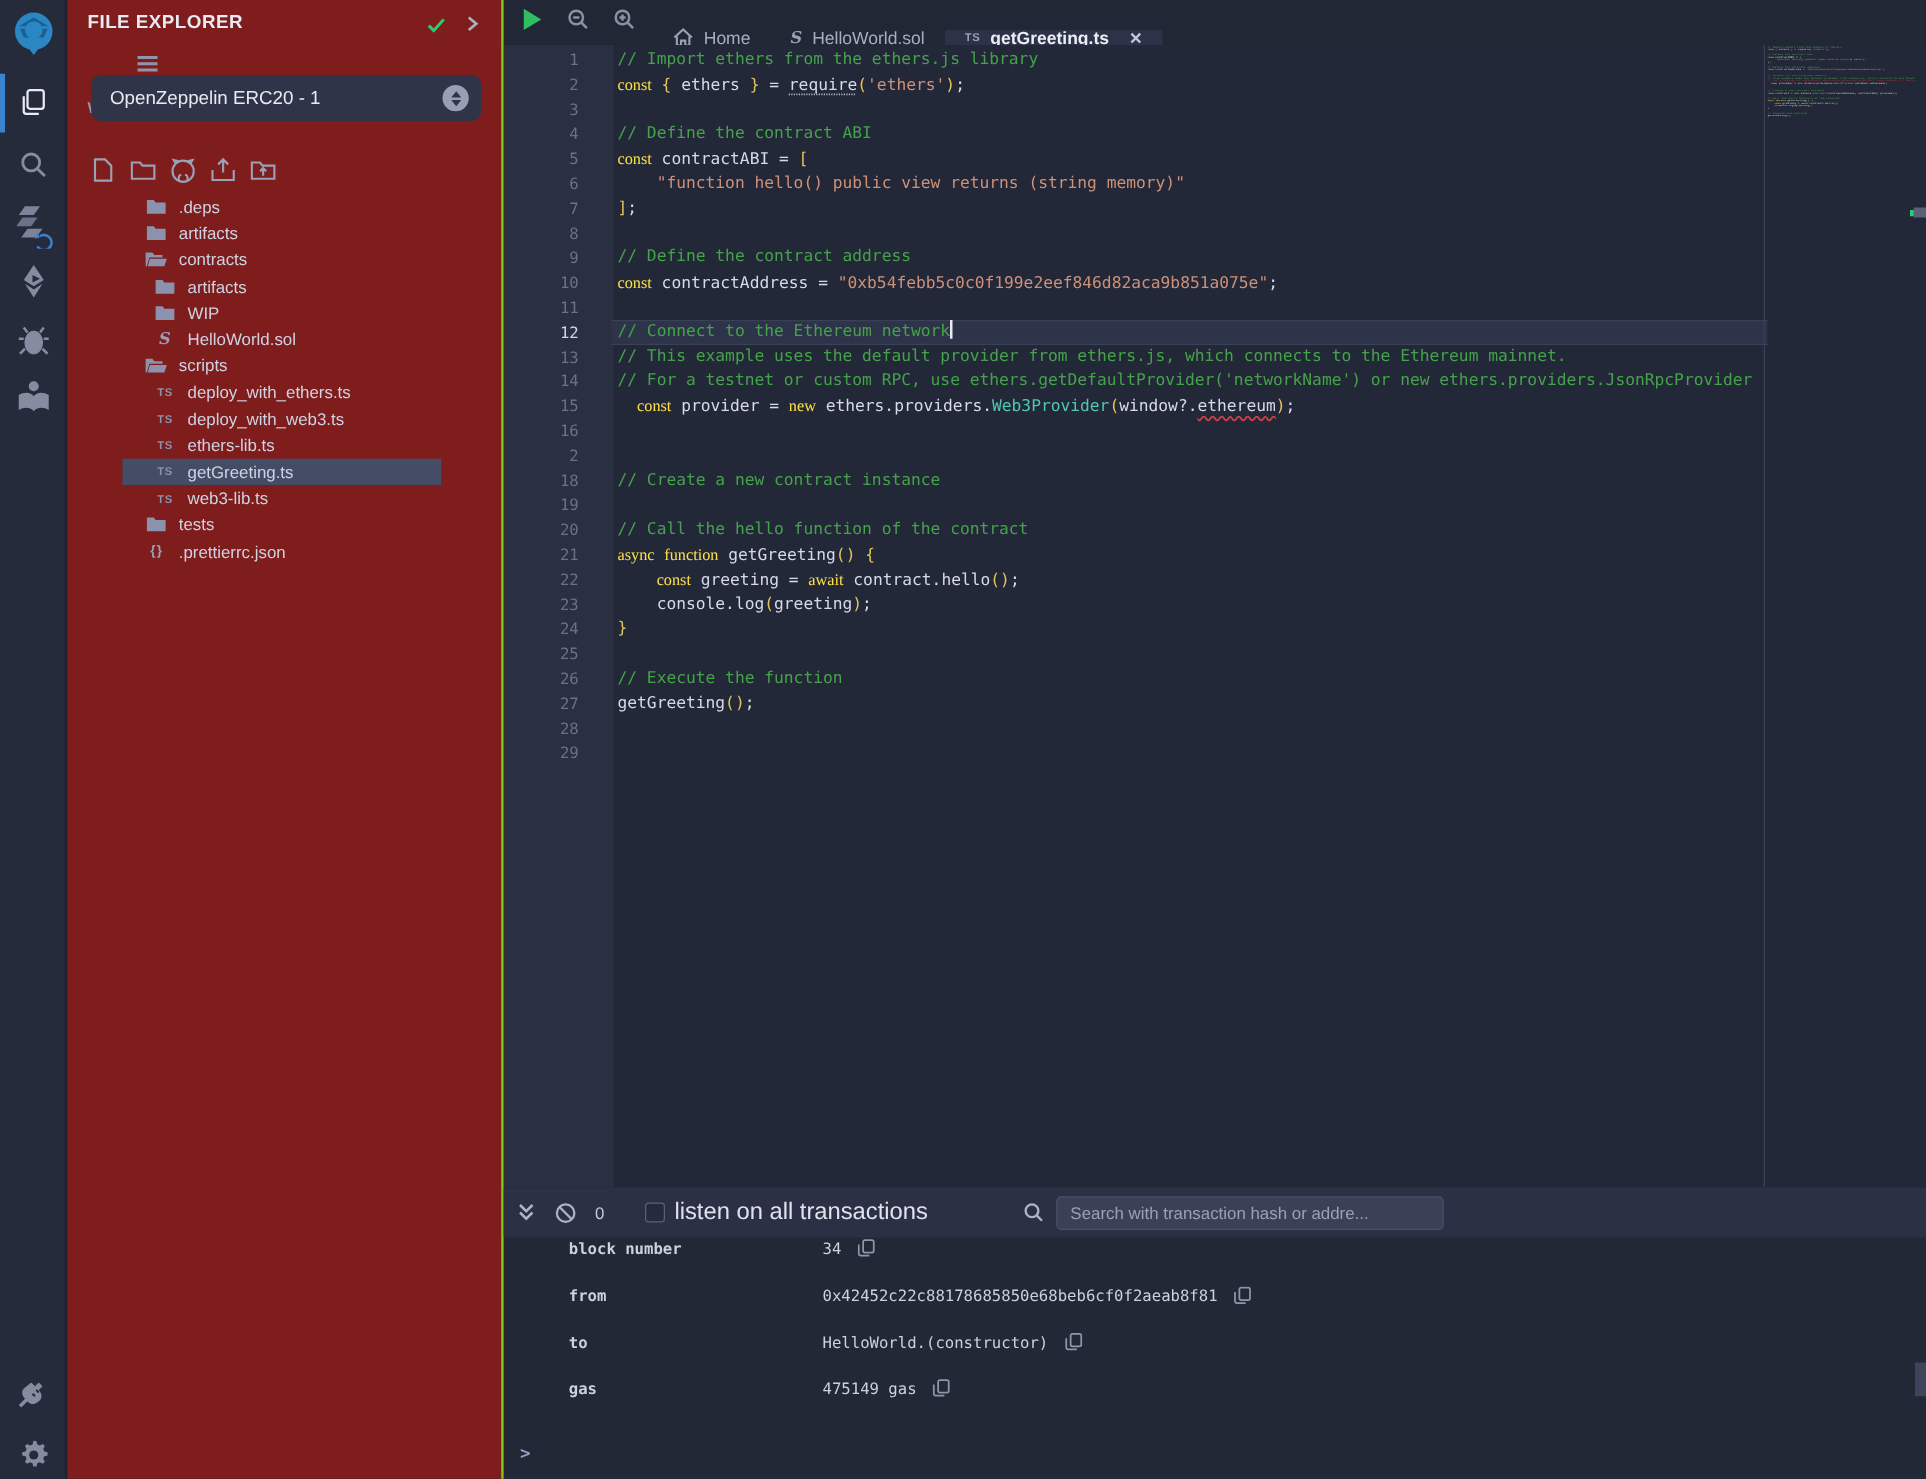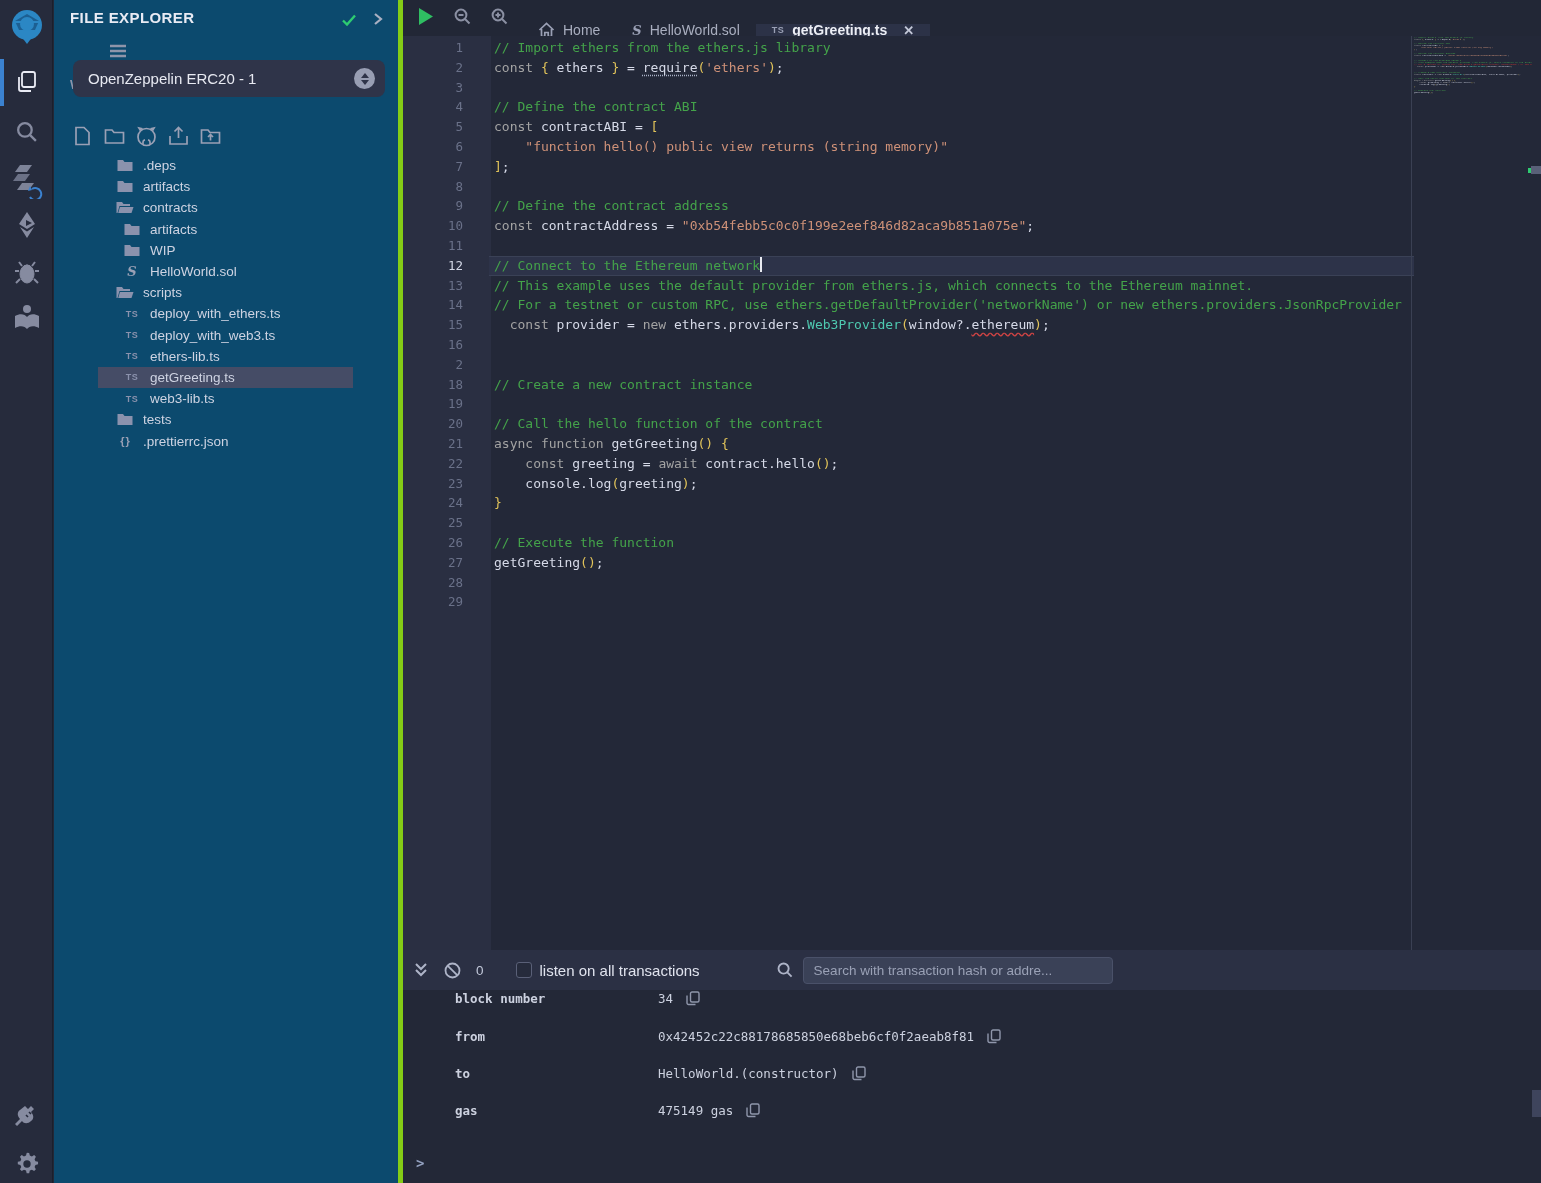--- a/index.html
+++ b/index.html
@@ -10,21 +10,21 @@
   #activity-bar { position:absolute; left:0; top:0; width:53px; height:1183px;
                   background:#262b3c; border-right:1px solid #1b1f2c; z-index:5; }
   .act-item { position:absolute; left:0; width:53px; display:flex; align-items:center; justify-content:center;
               color:#868ba0; }
   .act-item svg { display:block; }
   .act-item.active { color:#e9ebf4; }
   #act-indicator { position:absolute; left:0; top:59px; width:4px; height:47px; background:#3b82d0; }
 
   
   #file-panel { position:absolute; left:54px; top:0; width:349px; height:1183px;
-                background:#0c4a6e; border-right:5px solid #84cc16; }
+                background:#7f1d1d; border-right:2px solid #84cc16; }
   #fp-header { position:absolute; left:16px; top:9px; font-size:15px; font-weight:700;
                letter-spacing:.4px; color:#e9ebf4; }
   #fp-check { position:absolute; left:286px; top:11px; color:#2ecc71; }
   #fp-chevron { position:absolute; left:316px; top:10px; color:#aab0c2; }
   #ws-row { position:absolute; left:16px; top:44px; display:flex; align-items:center; gap:16px; color:#8f95aa;flex-direction:column; }
   #ws-label { font-size:12.5px; font-weight:600; letter-spacing:.6px; color:#8f95aa; }
   #ws-select { position:absolute; left:19px; top:60px; width:312px; height:37px; background:#2f3449;
                border-radius:8px; display:flex; align-items:center; padding:0 10px 0 15px;
                color:#e8eaf2; font-size:15px; }
   #ws-select .name { flex:1; }
@@ -64,21 +64,21 @@
   #gutter { position:absolute; left:0; top:2px; width:60px; text-align:right;
             font-family:"DejaVu Sans Mono", monospace; font-size:12.5px; color:#6a7189; }
   #gutter .ln { height:19.8px; line-height:19.8px; }
   #gutter .ln.cur { color:#d2d7e6; }
   #active-line { position:absolute; left:86px; width:925px; height:19.8px;
                  background:#2d3349; border-top:1px solid #3a4156; border-bottom:1px solid #3a4156; }
   #code { position:absolute; left:88px; top:2px; width:923px; overflow:hidden;
           font-family:"DejaVu Sans Mono", monospace; font-size:13px; }
   #code .cl { height:19.8px; line-height:19.8px; white-space:pre; padding-left:3px; }
   .tk-pl  { color:#d6dae8; }
-  .tk-kw  { color:#a3a3a3; }
+  .tk-kw  { color:#fde047;font-family:Liberation Serif, serif; }
   .tk-com { color:#44a34a; }
   .tk-str { color:#ce9178; }
   .tk-br  { color:#e2c45a; }
   .tk-cls { color:#4ec9b0; }
   .tk-fnu { color:#d6dae8; text-decoration:underline dotted #aab2c8; text-underline-offset:3px; }
   .tk-err { color:#d6dae8; text-decoration:underline wavy #d14343; text-underline-offset:3px; }
   .caret { display:inline-block; width:2px; height:15px; background:#e8eaf0; vertical-align:-2px; }
 
   #minimap-border { position:absolute; left:1008px; top:0; width:1px; height:914px; background:#3a4053; }
   #minimap { position:absolute; left:1011px; top:1px; width:118px; height:120px; overflow:hidden;
@@ -92,21 +92,21 @@
   
   #terminal { position:absolute; left:0; top:950px; width:1138px; height:233px; background:#232837; }
   #term-header { position:absolute; left:0; top:0; width:1138px; height:40px; background:#2b3044;
                  display:flex; align-items:center; color:#aeb4c8; }
   #term-header .th-ico { display:flex; align-items:center; justify-content:center; }
   #chev2 { margin-left:10px; }
   #ban-ico { margin-left:15px; }
   #tx-count { margin-left:15px; font-size:13.5px; color:#c2c8da; }
   #listen-box { margin-left:32px; width:16px; height:16px; border:1px solid #5a6078; border-radius:3px;
                 background:#262b3c; }
-  #listen-label { margin-left:8px; font-size:15px; color:#e0e3ee; }
+  #listen-label { margin-left:8px; font-size:19px; color:#e0e3ee; }
   #term-search-ico { margin-left:77px; color:#aeb4c8; }
   #term-search { margin-left:10px; width:310px; height:27px; background:#3a4157; border:1px solid #4a5169;
                  border-radius:4px; color:#dfe3ee; font-size:13.5px; padding:0 10px;
                  font-family:"Liberation Sans", sans-serif; }
   #term-search::placeholder { color:#9aa1b6; }
   #term-rows { position:absolute; left:0; top:30px; width:1138px; }
   .trow { height:37.4px; display:flex; align-items:center; padding-left:52px;
           font-family:"DejaVu Sans Mono", monospace; font-size:12.5px; color:#ccd1df; }
   .trow .tlabel { width:203px; font-weight:700; }
   .trow .tvalue { }

